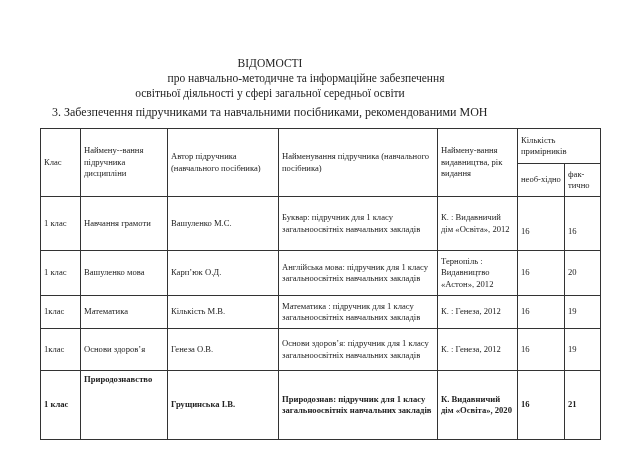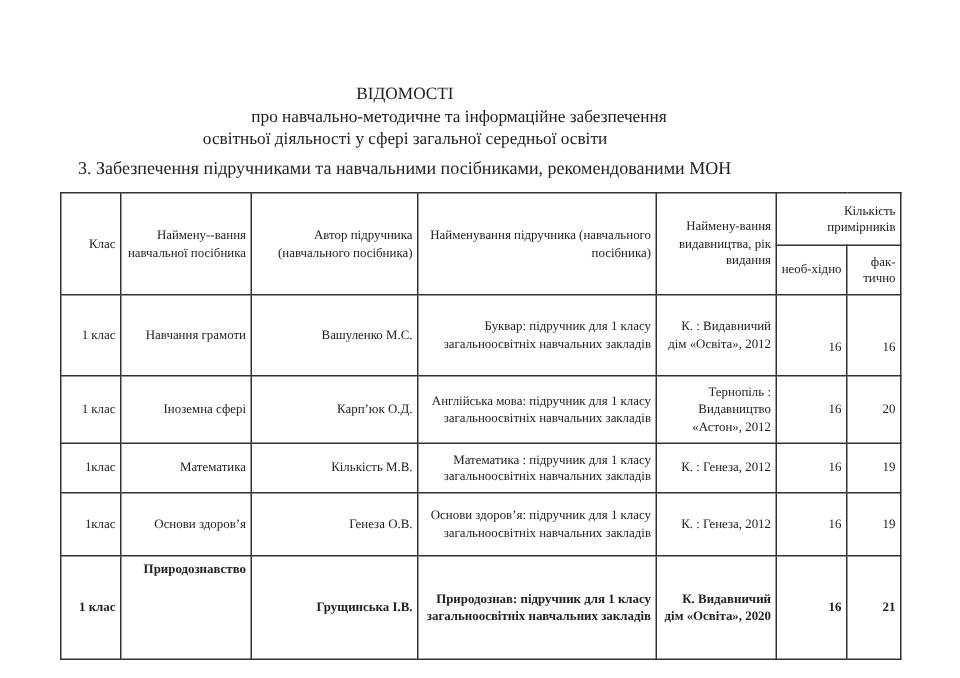--- a/index.html
+++ b/index.html
@@ -4,21 +4,21 @@
 <style>
   html, body { margin:0; padding:0; background:#ffffff; }
   body { width:640px; height:452px; position:relative; overflow:hidden;
          font-family:"Liberation Serif", serif; color:#222; }
   .title { position:absolute; left:0; width:540px; text-align:center; font-size:11.5px; line-height:15px; }
   .t1 { top:56px; }
   .t2 { top:71px;margin-left:36px; }
   .t3 { top:86px; }
   .section { position:absolute; left:40px; top:105px; font-size:12px; line-height:15px;margin-left:12px; }
   table.grid { position:absolute; left:40px; top:128px; border-collapse:collapse; table-layout:fixed; width:560px; }
-  table.grid td { border:1px solid #333; font-size:8.6px; line-height:11.5px; text-align:right; vertical-align:middle; padding:0 3px; overflow:hidden; }
+  table.grid td { border:1px solid #333; font-size:8.6px; line-height:11.5px; text-align:left; vertical-align:middle; padding:0 3px; overflow:hidden; }
   .h1 td { height:34px; }
   .h2 td { height:32px; }
   .r1 td { height:37px; }
   .r2 td { height:44px; }
   .r3 td { height:32px; }
   .r4 td { height:41px; }
   .r5 td { height:65px;font-weight:bold; }
   .pad-bottom { padding-top:16px !important; }
   .top-align { vertical-align:top !important; padding-top:3px !important; }
 </style>
@@ -36,21 +36,21 @@
       <col style="width:87px">
       <col style="width:111px">
       <col style="width:159px">
       <col style="width:80px">
       <col style="width:47px">
       <col style="width:36px">
   </colgroup>
   <tbody>
       <tr class="h1">
     <td rowspan="2">Клас</td>
-    <td rowspan="2">Наймену--вання навчальної посібника</td>
+    <td rowspan="2">Наймену--вання підручника дисципліни</td>
     <td rowspan="2">Автор підручника (навчального посібника)</td>
     <td rowspan="2">Найменування підручника (навчального посібника)</td>
     <td rowspan="2">Наймену-вання видавництва, рік видання</td>
     <td colspan="2">Кількість примірників</td>
   </tr>
   <tr class="h2">
     <td>необ-хідно</td>
     <td>фак-тично</td>
   </tr>
 
@@ -58,21 +58,21 @@
     <td>1 клас</td>
     <td>Навчання грамоти</td>
     <td>Вашуленко М.С.</td>
     <td>Буквар: підручник для 1 класу загальноосвітніх навчальних  закладів</td>
     <td>К. : Видавничий дім «Освіта», 2012</td>
     <td class="pad-bottom">16</td>
     <td class="pad-bottom">16</td>
   </tr>
   <tr class="r2">
     <td>1 клас</td>
-    <td>Іноземна сфері</td>
+    <td>Вашуленко мова</td>
     <td>Карп’юк О.Д.</td>
     <td>Англійська мова: підручник для 1 класу загальноосвітніх навчальних закладів</td>
     <td>Тернопіль : Видавництво «Астон», 2012</td>
     <td>16</td>
     <td>20</td>
   </tr>
   <tr class="r3">
     <td>1клас</td>
     <td>Математика</td>
     <td>Кількість М.В.</td>

